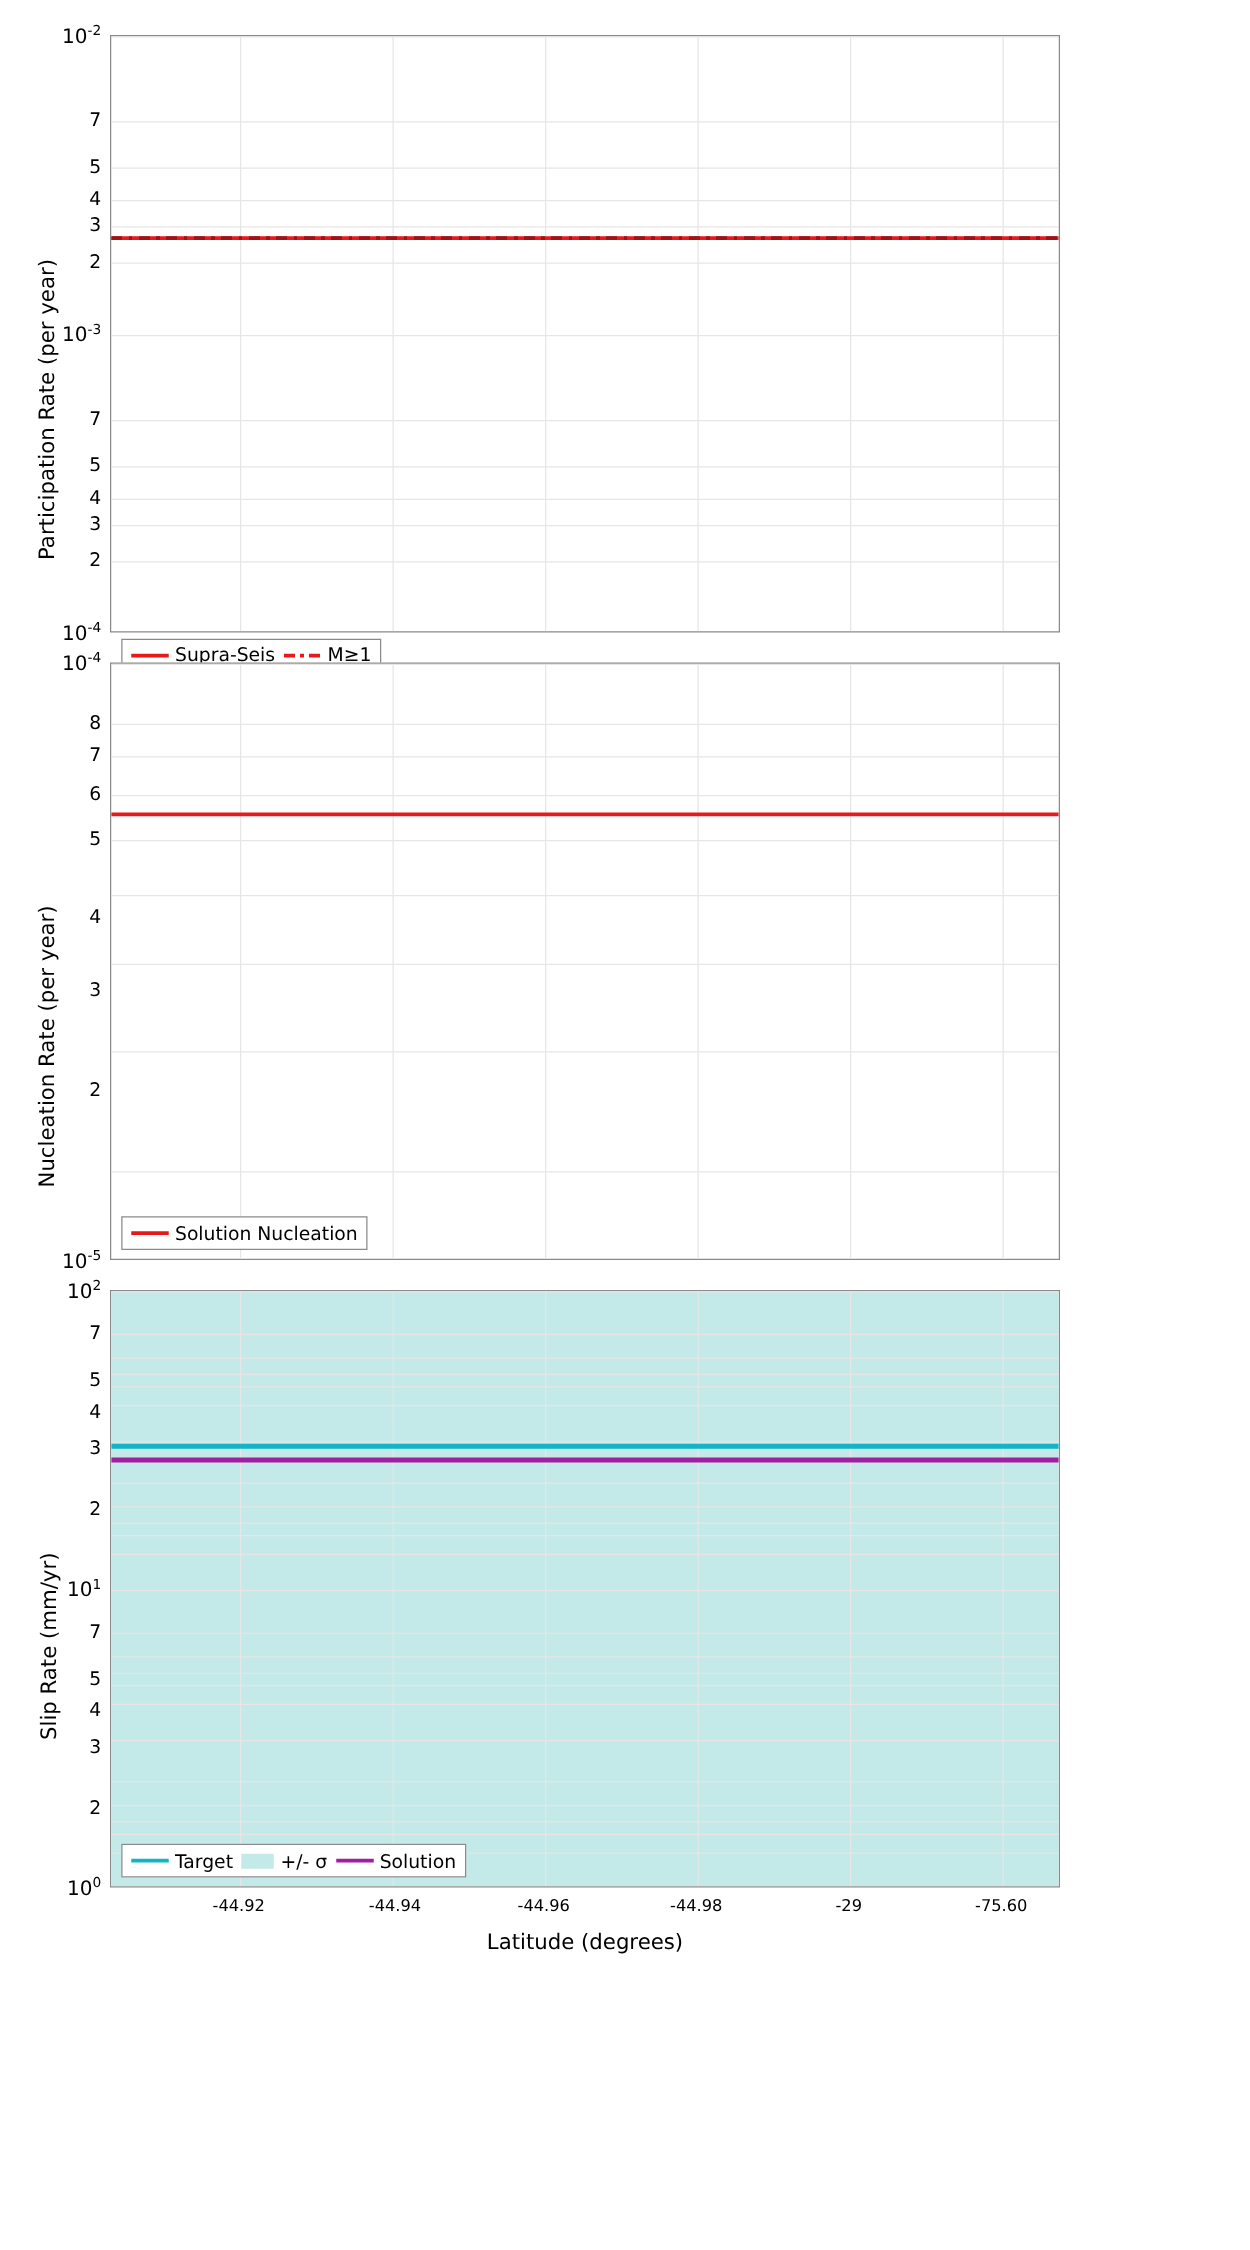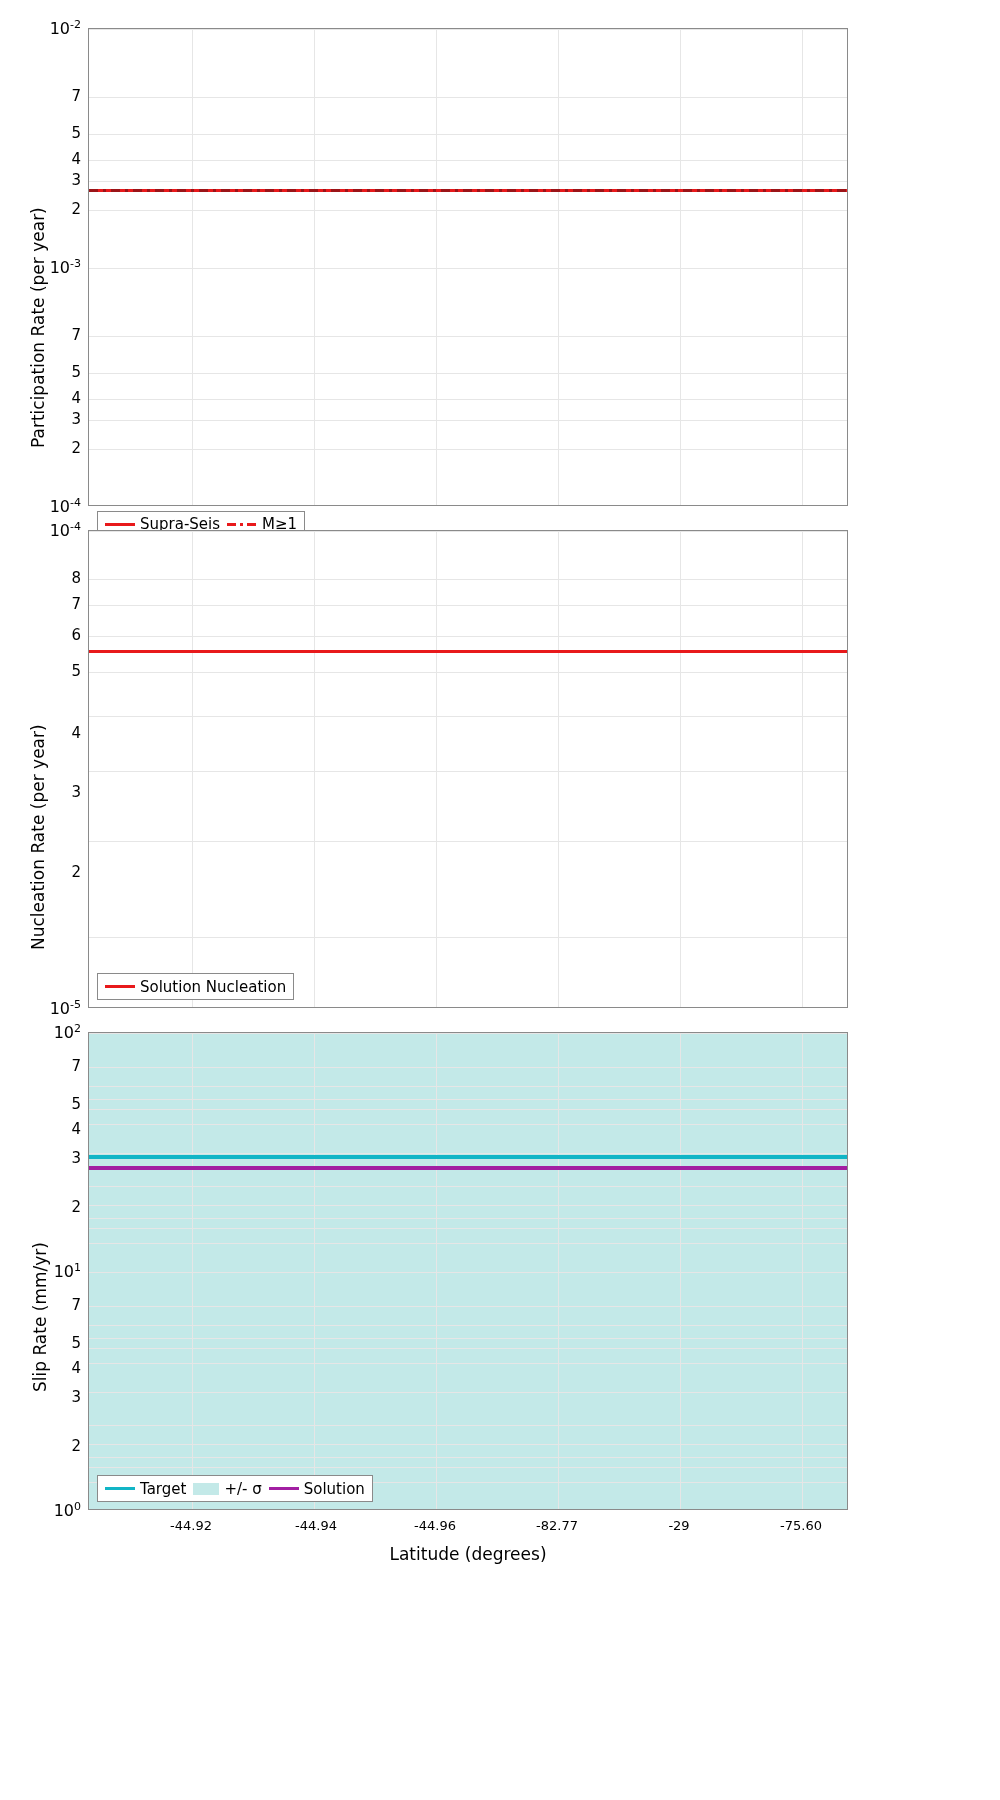--- a/index.html
+++ b/index.html
@@ -265,21 +265,21 @@
     <div class="ytick" style="top:336px;">4</div>
     <div class="ytick" style="top:365px;">3</div>
     <div class="ytick" style="top:414px;">2</div>
     <div class="ytick major" style="top:478px;">10<sup>0</sup></div>
 
     <div class="ylabel" style="left:-58px;top:360px;">Slip Rate (mm/yr)</div>
 
     <div class="xtick" style="left:103px;">-44.92</div>
     <div class="xtick" style="left:228px;">-44.94</div>
     <div class="xtick" style="left:347px;">-44.96</div>
-    <div class="xtick" style="left:469px;">-82.77</div>
+    <div class="xtick" style="left:469px;">-44.98</div>
     <div class="xtick" style="left:591px;">-29</div>
     <div class="xtick" style="left:713px;">-75.60</div>
 
     <div class="xlabel" style="left:0;top:512px;width:760px;">Latitude (degrees)</div>
 
     <div class="legend" style="left:9px;top:443px;height:27px;">
       <span class="entry">
         <span class="swatch" style="background:#11b5c6;"></span>
         <span>Target</span>
       </span>

